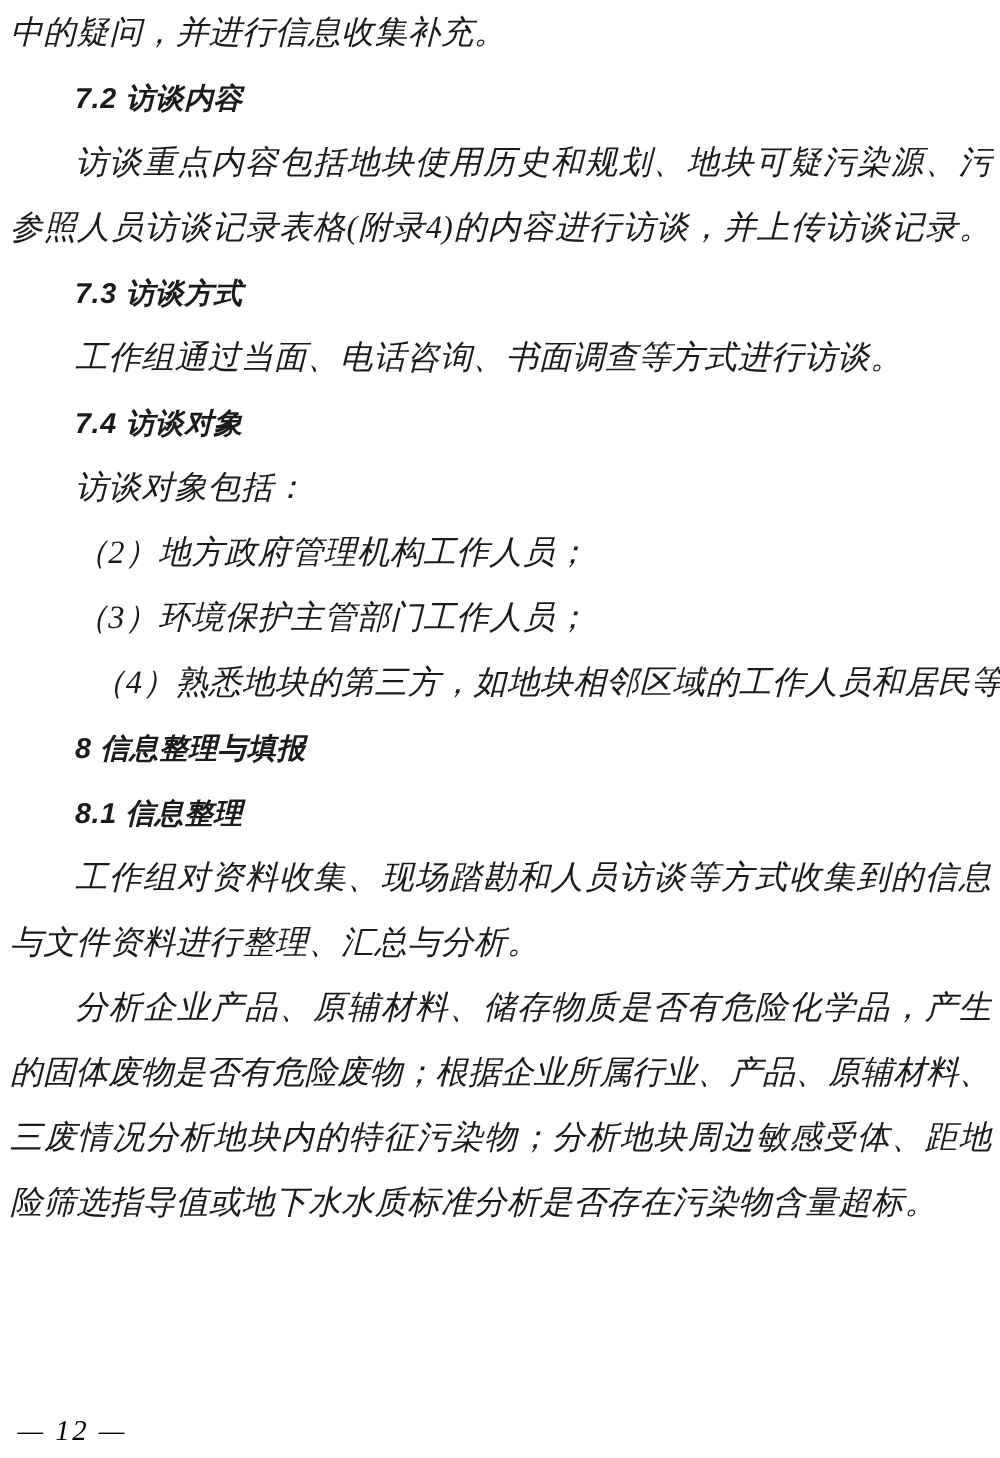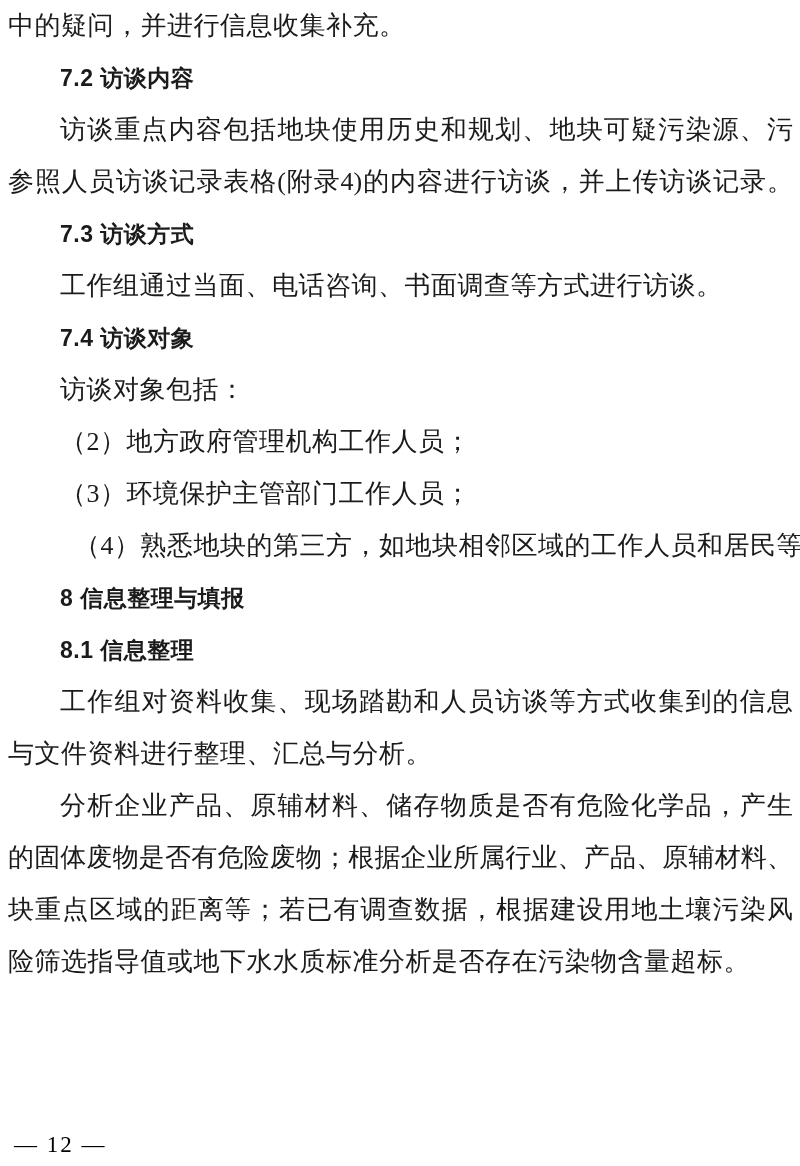--- a/index.html
+++ b/index.html
@@ -13,20 +13,21 @@
     position: relative;
     overflow: hidden;
     font-family: "Liberation Serif", "DejaVu Serif", serif;
     color: #1b1b1b;
   }
   .page {
     position: absolute;
     inset: 0;
     padding: 0 7px 0 8px;
     box-sizing: border-box;
+    font-style: italic;
   }
   .line {
     font-size: 26px;
     line-height: 52px;
     white-space: nowrap;
     letter-spacing: 0.5px;
   }
   
   .fill {
     white-space: normal;
@@ -69,18 +70,18 @@
   <div class="line indent">访谈对象包括：</div>
   <div class="line indent">（2）地方政府管理机构工作人员；</div>
   <div class="line indent">（3）环境保护主管部门工作人员；</div>
   <div class="line indent-lg">（4）熟悉地块的第三方，如地块相邻区域的工作人员和居民等。</div>
   <div class="line heading">8 信息整理与填报</div>
   <div class="line heading">8.1 信息整理</div>
   <div class="line fill indent">工作组对资料收集、现场踏勘和人员访谈等方式收集到的信息</div>
   <div class="line">与文件资料进行整理、汇总与分析。</div>
   <div class="line fill indent">分析企业产品、原辅材料、储存物质是否有危险化学品，产生</div>
   <div class="line fill">的固体废物是否有危险废物；根据企业所属行业、产品、原辅材料、</div>
-  <div class="line fill">块重点区域的距离等；若已有调查数据，根据建设用地土壤污染风</div>
+  <div class="line fill">三废情况分析地块内的特征污染物；分析地块周边敏感受体、距地</div>
   <div class="line">险筛选指导值或地下水水质标准分析是否存在污染物含量超标。</div>
 
   <div class="footer">— 12 —</div>
 
 </div>
 
 </body></html>

